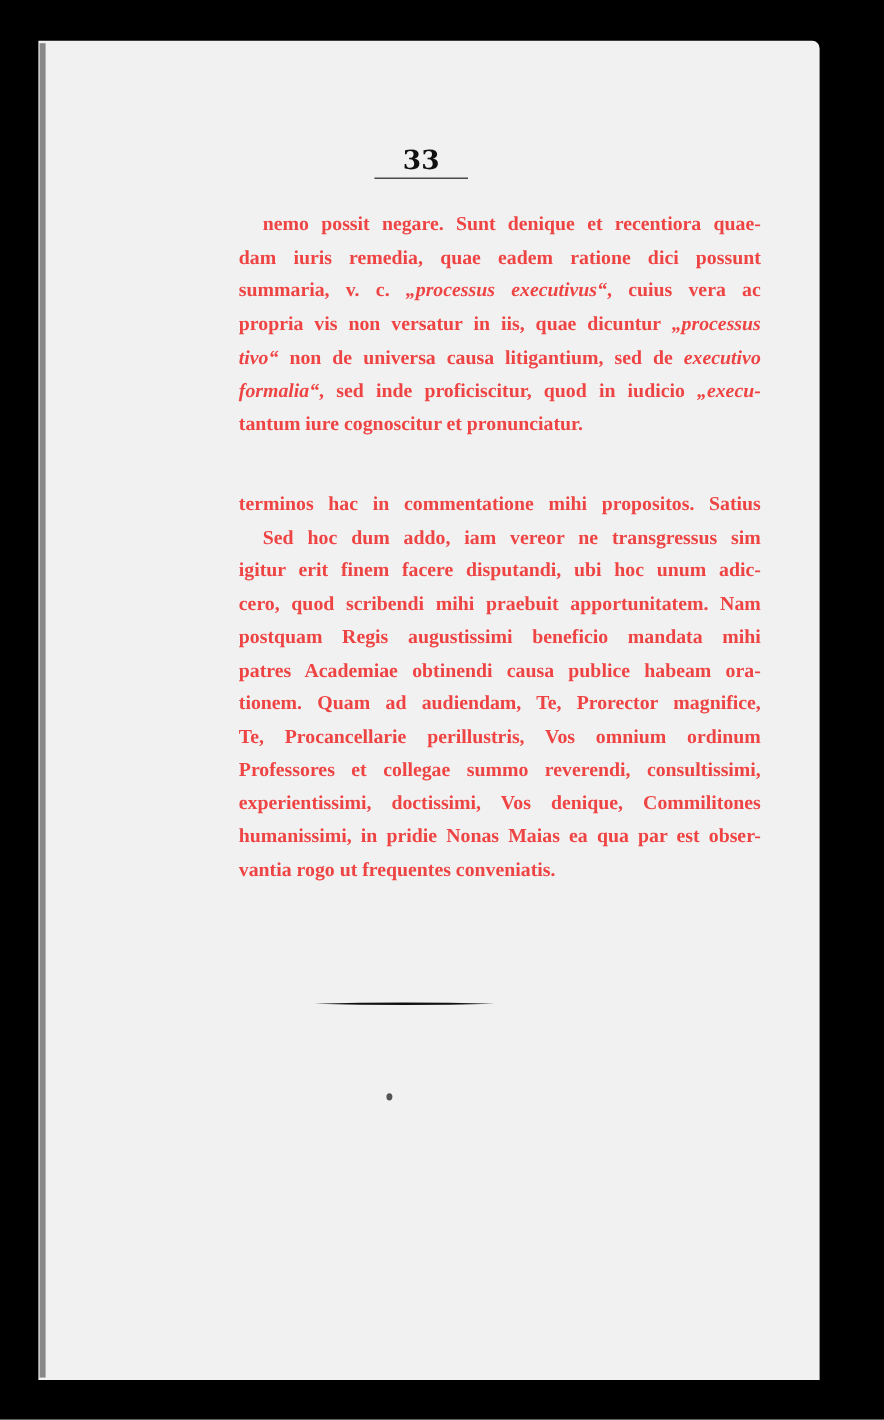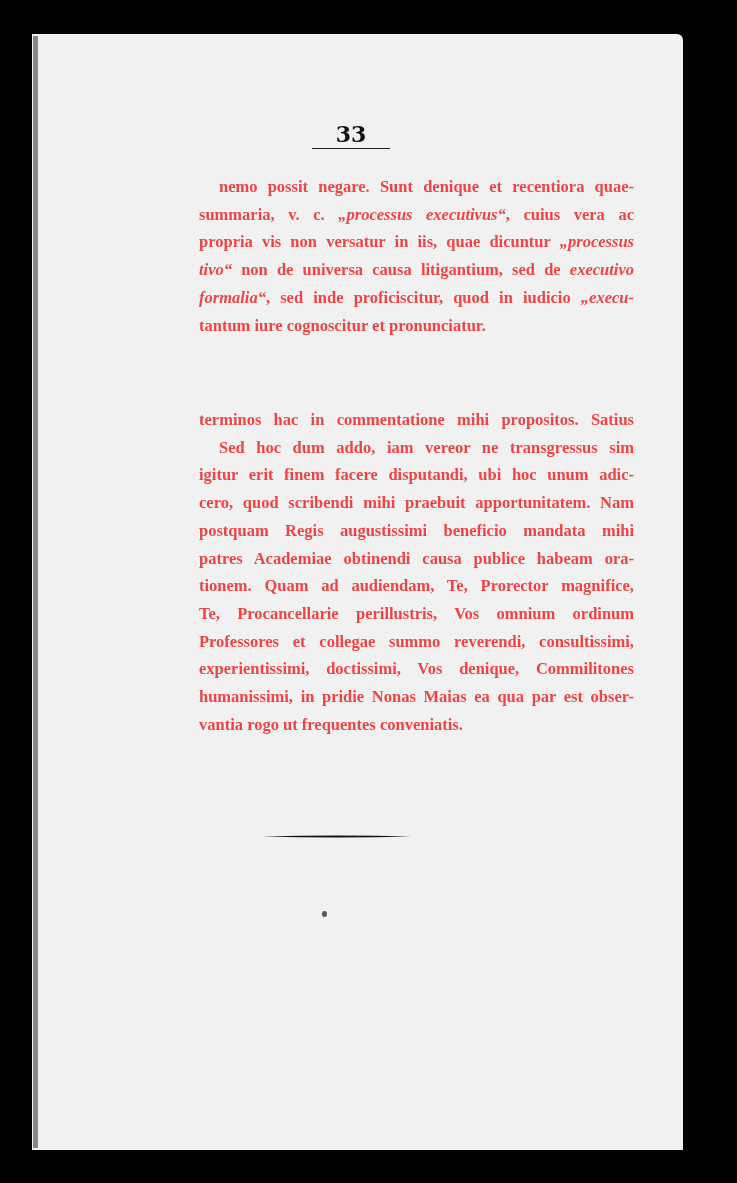--- a/index.html
+++ b/index.html
@@ -39,20 +39,21 @@
 <body>
 
 <div class="page"></div>
 <div class="page-edge"></div>
 
 <div class="page-number">33</div>
 <div class="num-rule"></div>
 
 <div class="text" id="para1">
     <span class="line indent"><span>nemo possit negare. Sunt denique et recentiora quae-</span></span>
+    <span class="line"><span>dam iuris remedia, quae eadem ratione dici possunt</span></span>
     <span class="line"><span>summaria, v. c. </span><span class="it">„processus executivus“</span><span>, cuius vera ac</span></span>
     <span class="line"><span>propria vis non versatur in iis, quae dicuntur </span><span class="it">„processus</span></span>
     <span class="line"><span class="it">tivo“</span><span> non de universa causa litigantium, sed de </span><span class="it">executivo</span></span>
     <span class="line"><span class="it">formalia“</span><span>, sed inde proficiscitur, quod in iudicio </span><span class="it">„execu-</span></span>
     <span class="line last"><span>tantum iure cognoscitur et pronunciatur.</span></span>
   </div>
 <div class="text" id="para2">
     <span class="line"><span>terminos hac in commentatione mihi propositos. Satius</span></span>
     <span class="line indent"><span>Sed hoc dum addo, iam vereor ne transgressus sim</span></span>
     <span class="line"><span>igitur erit finem facere disputandi, ubi hoc unum adic-</span></span>

